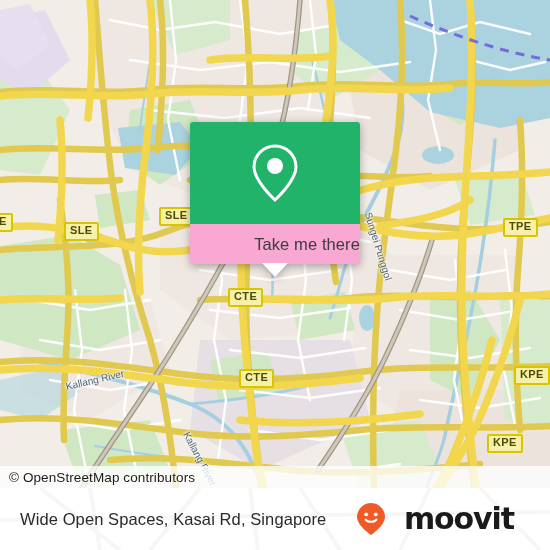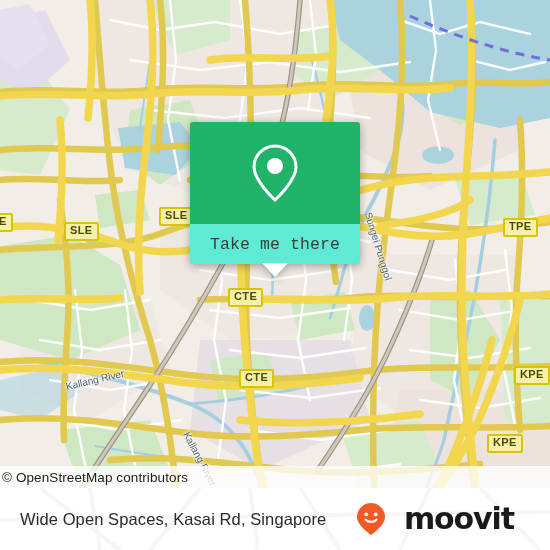--- a/index.html
+++ b/index.html
@@ -26,25 +26,24 @@
     z-index:40;
   }
   #popup-img{
     height:102px;width:100%;
     background:#22b36b;
     border-radius:3px 3px 0 0;
     display:flex;align-items:center;justify-content:center;
   }
   #popup-foot{
     height:40px;width:100%;
-    background:#5eead4;
+    background:#f9a8d4;
     border-radius:0 0 3px 3px;
-    display:flex;align-items:center;justify-content:center;
+    display:flex;align-items:center;justify-content:flex-end;
     position:relative;
-    font-family:Liberation Mono, monospace;
   }
   #popup-label{
     font-size:16.5px;color:#3c3c3c;letter-spacing:.1px;
   }
   #popup-tail{
     position:absolute;left:50%;bottom:-13px;margin-left:-13px;
     width:0;height:0;
     border-left:13px solid transparent;
     border-right:13px solid transparent;
     border-top:14px solid #ffffff;
@@ -71,21 +70,21 @@
   }
 
   
   #osm-attr{
     position:absolute;left:0;bottom:0;width:100%;
     height:22px;display:flex;align-items:center;
     background:rgba(255,255,255,.78);
     z-index:30;
   }
   #osm-attr span{
-    font-size:13.5px;color:#1c1c1c;padding-left:2px;letter-spacing:.1px;
+    font-size:13.5px;color:#1c1c1c;padding-left:9px;letter-spacing:.1px;
   }
 
   
   .shield{
     position:absolute;z-index:25;
     background:#f7f0a8;
     border:2px solid #d9c400;
     border-radius:2px;
     color:#4d4d00;
     font-size:11px;font-weight:bold;letter-spacing:.4px;

